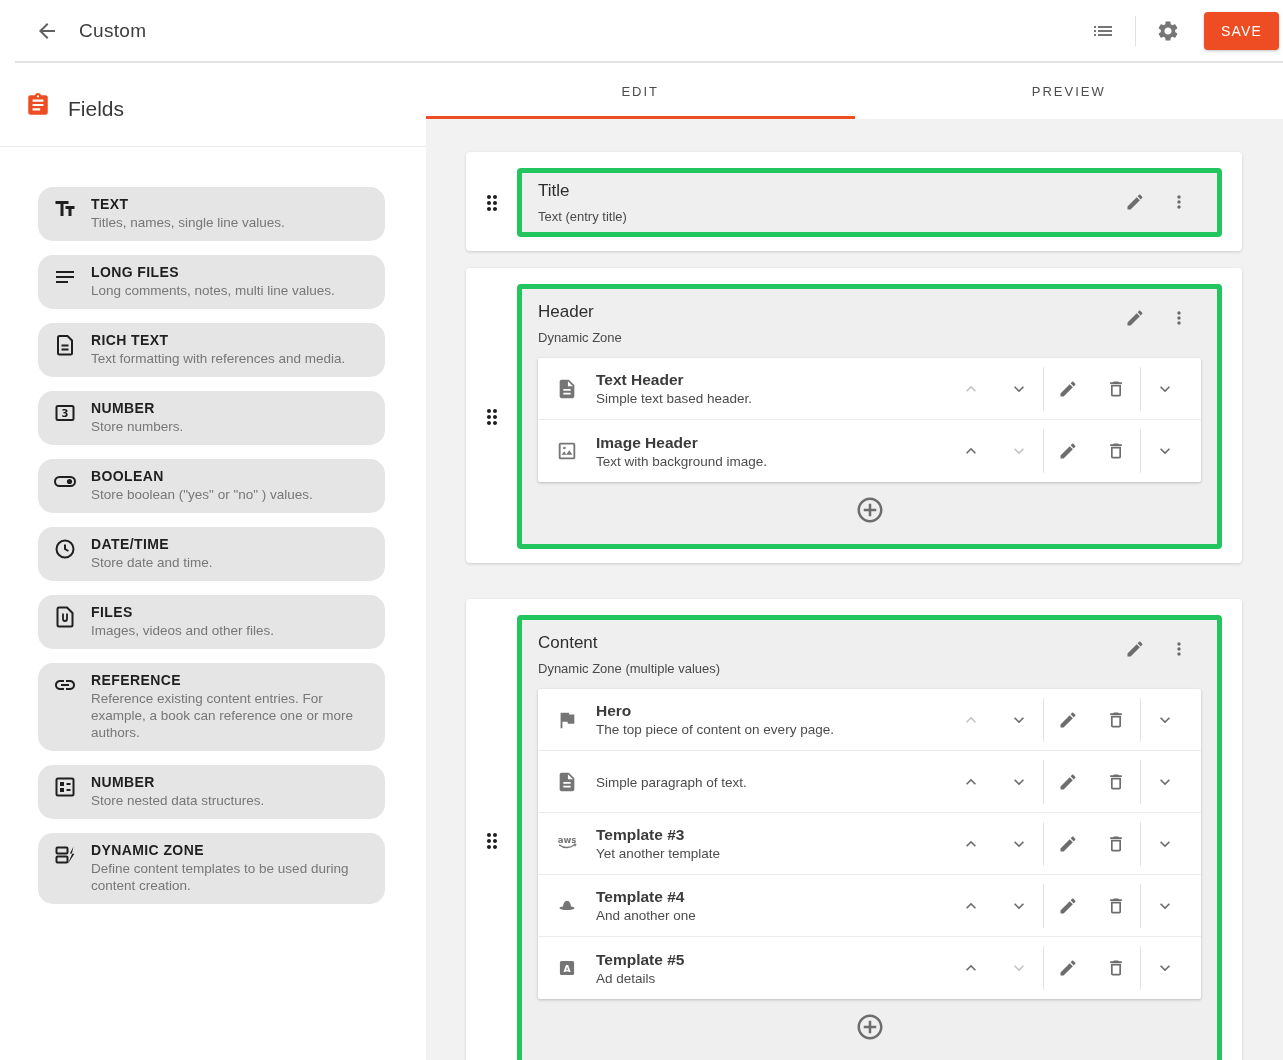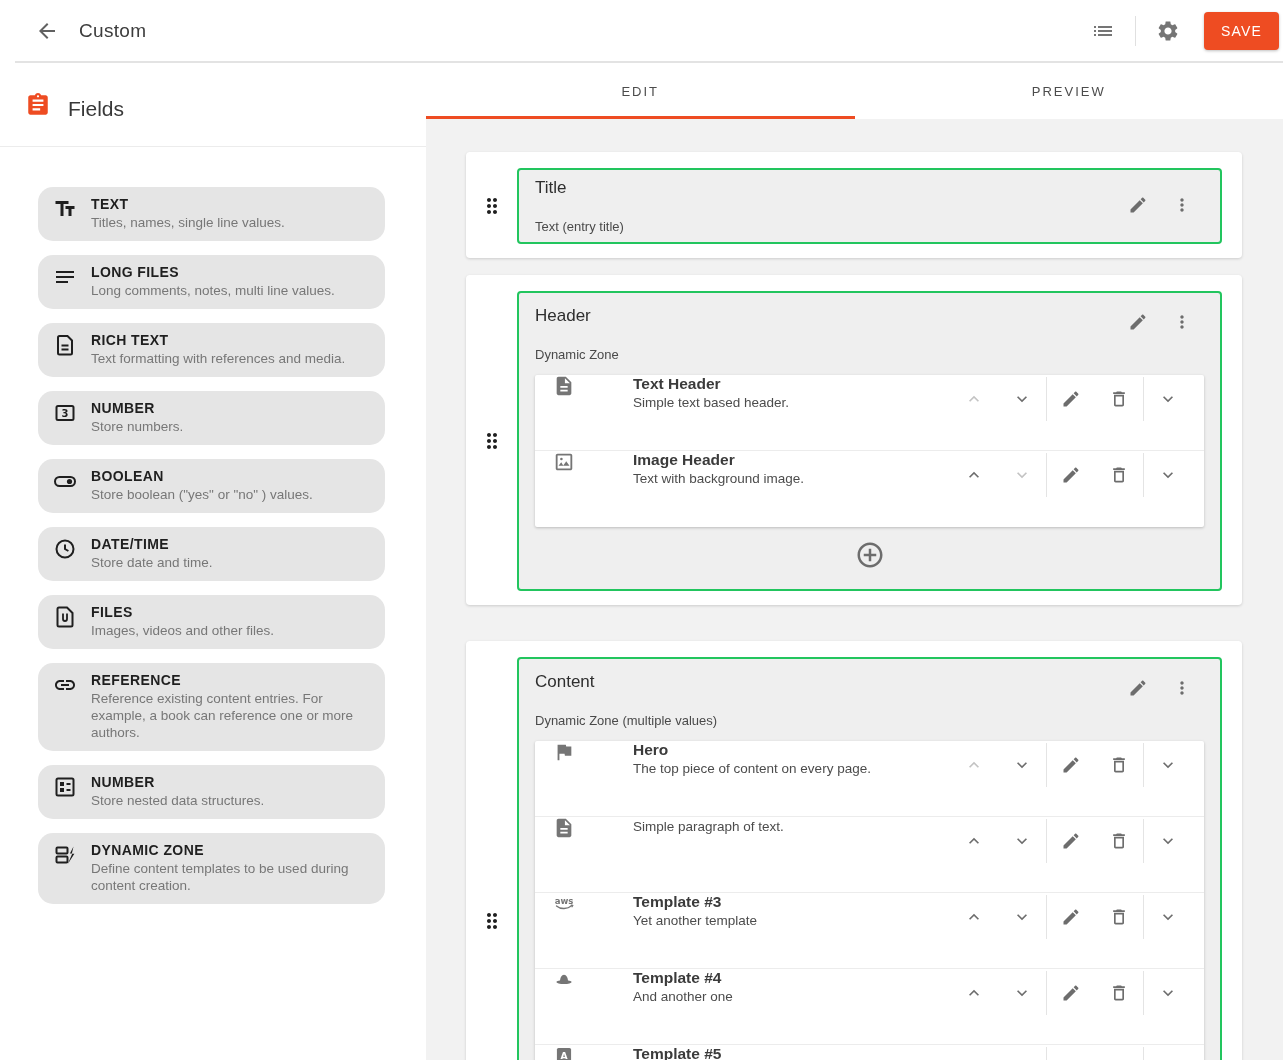--- a/index.html
+++ b/index.html
@@ -67,33 +67,33 @@
   .card {
     background:#fff; border-radius:4px; box-shadow:0 1px 3px rgba(0,0,0,.16);
     display:flex; padding:16px 20px 14px 0;
   }
   .card.mb-sm { margin-bottom:17px; }
   .card.mb-lg { margin-bottom:36px; }
   .card-gutter { width:51px; flex:none; display:flex; align-items:center; justify-content:center; }
   .drag-handle { color:#1f1f1f; cursor:grab; width:24px; height:24px; }
 
   .panel {
-    flex:1; min-width:0; background:#efefef; border:2px solid #22c55e; border-radius:4px;
+    flex:1; min-width:0; background:#efefef; border:5px solid #22c55e; border-radius:4px;
     padding:13px 16px 16px 16px;
   }
   .panel.simple { padding:8px 16px; display:flex; align-items:center; min-height:50px; }
   .panel-head { display:flex; align-items:flex-start; width:100%; }
   .panel-titles { flex:1; min-width:0; }
   .panel-title { font-size:17px; color:#2e2e2e; }
-  .panel-sub { font-size:13px; color:#4a4a4a; margin-top:21px; }
+  .panel-sub { font-size:13px; color:#4a4a4a; margin-top:8px; }
   .panel-actions { display:flex; align-items:center; margin-top:-2px; }
   .panel-actions .icon-btn { width:44px; height:36px; color:#6d6d6d; }
 
   .rows { background:#fff; border-radius:2px; box-shadow:0 1px 3px rgba(0,0,0,.22); margin-top:13px; }
-  .trow { display:flex; align-items:flex-start; height:76px; border-bottom:1px solid #ececec;gap:40px; }
+  .trow { display:flex; align-items:center; height:62px; border-bottom:1px solid #ececec; }
   .trow:last-child { border-bottom:none; }
   .trow-icon { width:58px; flex:none; display:flex; justify-content:center; color:#757575; }
   .trow-text { flex:1; min-width:0; }
   .trow-name { font-size:15.5px; font-weight:bold; color:#3b3b3b; }
   .trow-desc { font-size:13.5px; color:#4c4c4c; margin-top:2px; }
   .trow-controls { display:flex; align-items:center; padding-right:12px; flex:none; }
   .ctrl {
     width:48px; height:48px; border:none; background:transparent; padding:0; cursor:pointer;
     display:flex; align-items:center; justify-content:center; color:#6d6d6d;
   }

